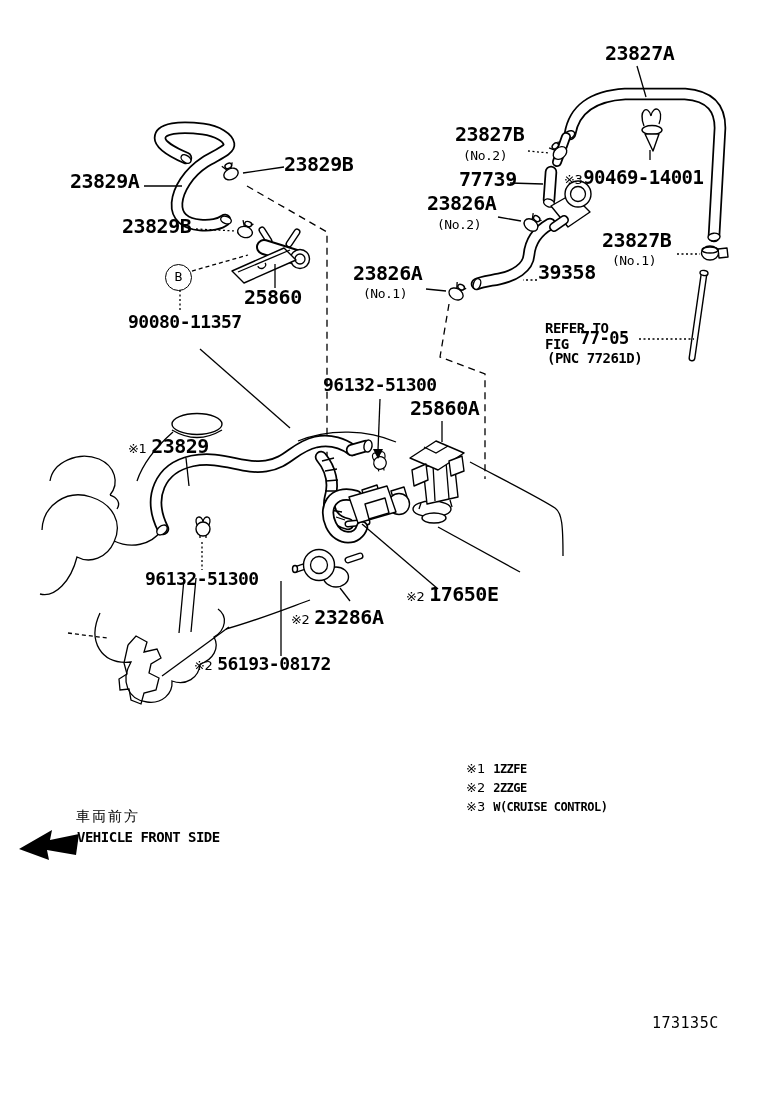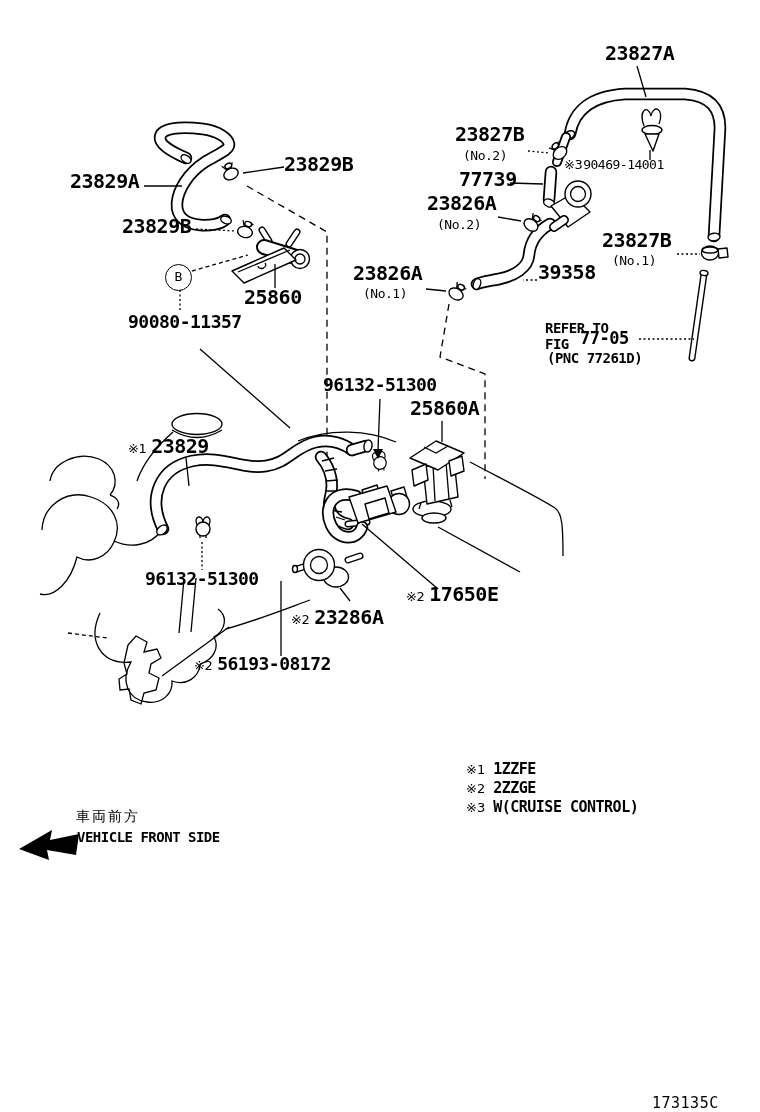--- a/index.html
+++ b/index.html
@@ -2,29 +2,29 @@
 <html><head>
 <meta charset="utf-8">
 <style>
   html,body{margin:0;padding:0;background:#fff;}
   .stage{position:relative;width:760px;height:1112px;background:#ffffff;overflow:hidden;
          font-family:"DejaVu Sans Mono",monospace;color:#000;}
   .stage svg{position:absolute;left:0;top:0;}
   .lbl{position:absolute;white-space:nowrap;line-height:1;font-weight:bold;letter-spacing:-0.5px;text-align:right;}
   .big{font-size:20px;font-weight:bold;}
   .num{font-size:18px;font-weight:bold;}
-  .num19{font-size:13px;font-weight:normal;}
+  .num19{font-size:19px;font-weight:bold;margin-top:10px;}
   .sub{font-size:13px;font-weight:normal;letter-spacing:-0.5px;}
   .cmp{display:flex;align-items:baseline;gap:5px;}
   .cmp.tight{gap:1px;}
   .ref{font-size:13px;font-weight:normal;font-family:"DejaVu Sans",sans-serif;}
   .plain{font-weight:bold;font-size:14px;}
   .fig-num{font-size:17px;font-weight:bold;}
   .legend-row{position:absolute;display:flex;align-items:baseline;gap:8px;line-height:1;}
-  .lg{font-size:15px;font-weight:bold;letter-spacing:-0.5px;}
+  .lg{font-size:12px;font-weight:bold;letter-spacing:-0.5px;}
   .b-circle{position:absolute;width:25px;height:25px;border:1.6px solid #000;border-radius:50%;
             text-align:center;line-height:23px;font-size:13px;font-weight:normal;}
   .jp{font-family:"Liberation Sans","DejaVu Sans",sans-serif;font-weight:normal;font-size:14px;letter-spacing:2px;}
   .code{font-weight:normal;font-size:15px;letter-spacing:0.5px;}
   
   .to{stroke:#000;fill:none;stroke-width:12.5;stroke-linecap:round;stroke-linejoin:round;}
   .ti{stroke:#fff;fill:none;stroke-width:9;stroke-linecap:round;stroke-linejoin:round;}
   .to2{stroke:#000;fill:none;stroke-width:10;stroke-linecap:round;}
   .ti2{stroke:#fff;fill:none;stroke-width:6.5;stroke-linecap:round;}
   .to3{stroke:#000;fill:none;stroke-width:7;stroke-linecap:round;}
@@ -306,15 +306,15 @@
   <span class="lg">2ZZGE</span>
 </div>
 <div class="legend-row" style="left:466px;top:800px">
   <span class="ref">※3</span>
   <span class="lg">W(CRUISE CONTROL)</span>
 </div>
 
 <div class="lbl jp" style="left:76px;top:809px">車両前方</div>
 <div class="lbl plain" style="left:77px;top:830px">VEHICLE FRONT SIDE</div>
 
-<div class="lbl code" style="left:652px;top:1096px">173135C</div>
+<div class="lbl code" style="left:652px;top:1016px">173135C</div>
 
 </div>
 
 </body></html>

